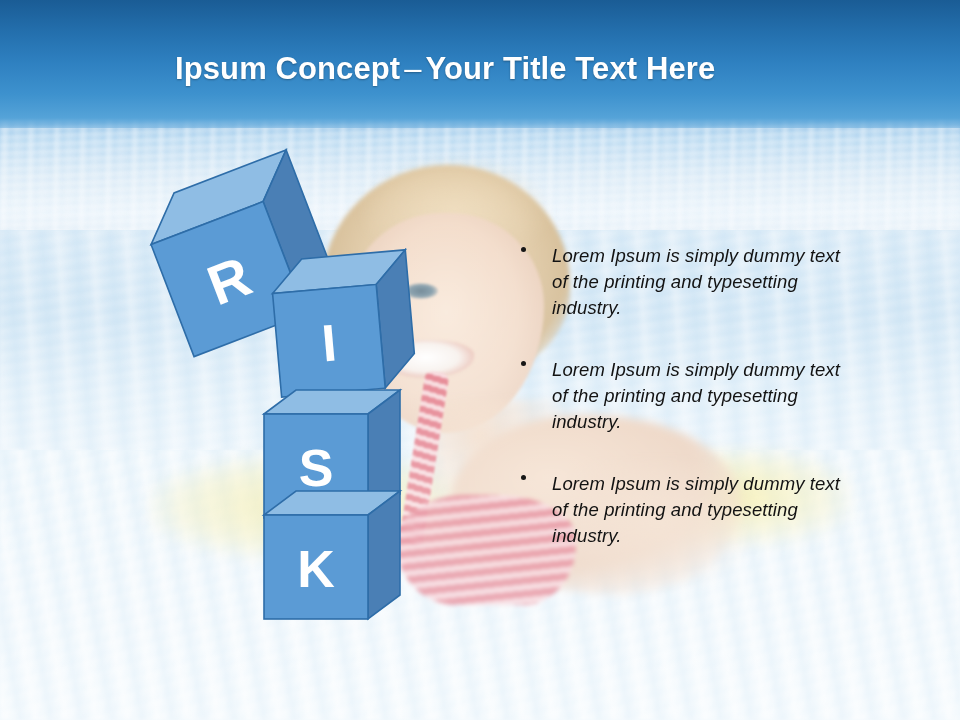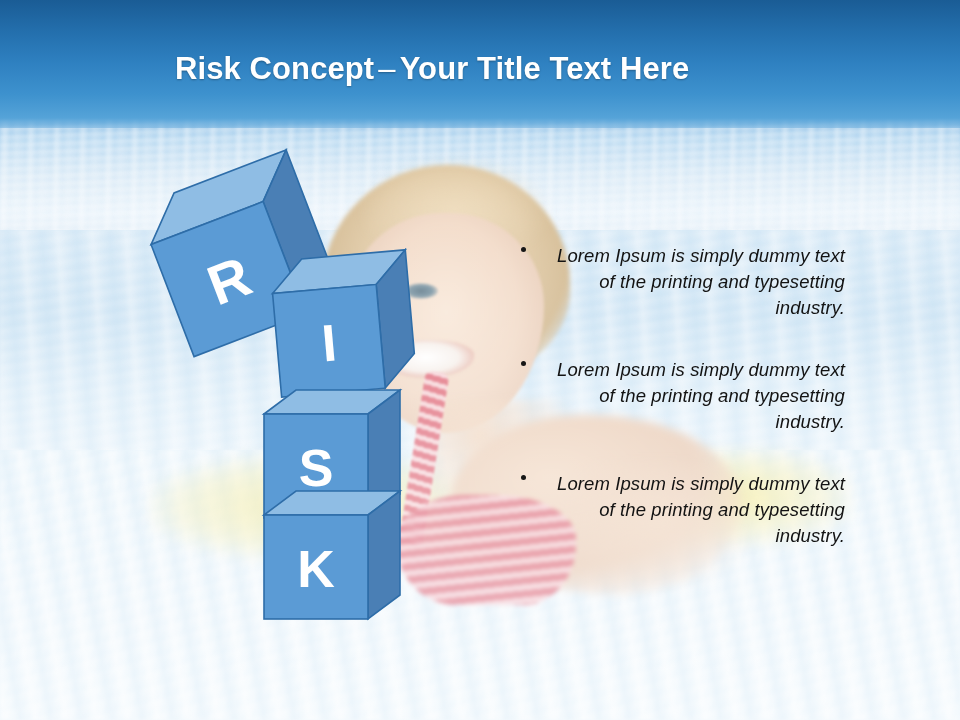--- a/index.html
+++ b/index.html
@@ -239,21 +239,21 @@
   .cube svg{ display:block; overflow:visible; }
   .cube .glyph{
     fill:#ffffff;
     font-family:"Liberation Sans", sans-serif;
     font-weight:bold;
     text-anchor:middle;
   }
 
   
   .bullets{ position:absolute; left:515px; top:243px; width:330px; }
-  .bullet{ position:relative; margin-bottom:36px;text-align:right; }
+  .bullet{ position:relative; margin-bottom:36px; }
   .bullet:last-child{ margin-bottom:0; }
   .bullet .dot{
     position:absolute; left:6px; top:4px;
     width:5px; height:5px; border-radius:50%;
     background:#161616;
   }
   .bullet .txt{
     display:block; margin-left:37px;
     font-size:18.5px; line-height:26px;
     font-style:italic; color:#131313;
@@ -284,21 +284,21 @@
       <div class="shoulder"></div>
       <div class="arm"></div>
       <div class="strap"></div>
       <div class="suit"></div>
     </div>
   </div>
   <div class="veil"></div>
 
   <div class="header">
     <div class="title">
-      <span class="strong">Risk Concept</span><span class="dash">–</span><span class="light">Your Title Text Here</span>
+      <span class="strong">Ipsum Concept</span><span class="dash">–</span><span class="light">Your Title Text Here</span>
     </div>
   </div>
 
   <div class="cubes">
 
     <div class="cube" style="left:152px; top:148px;">
       <svg width="200" height="200" viewBox="0 0 200 200">
         <g transform="rotate(-21 85 100)">
 
           <polygon points="6,66 46,26 166,26 126,66" fill="#8FBDE4" stroke="#2E6DA8" stroke-width="1.6"></polygon>

